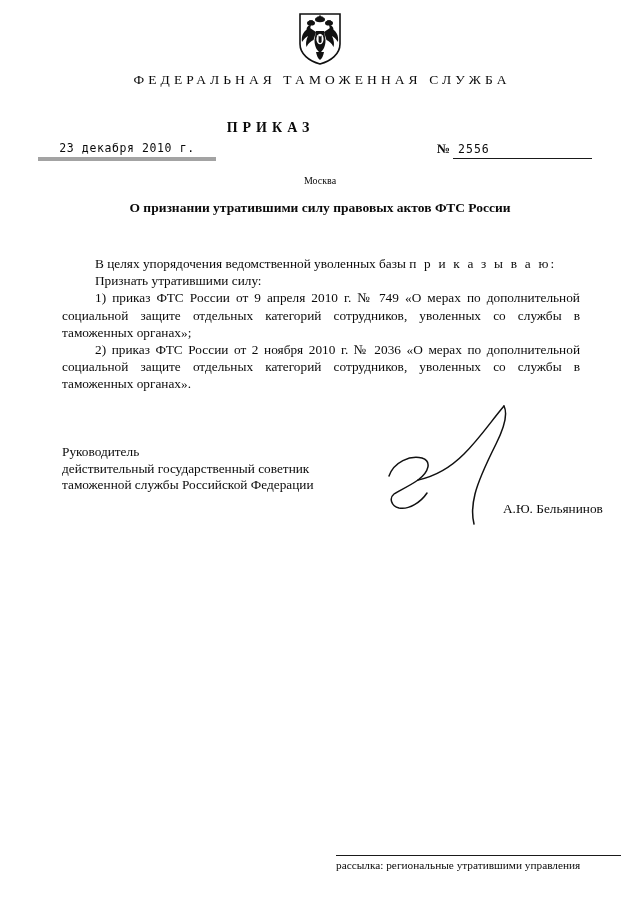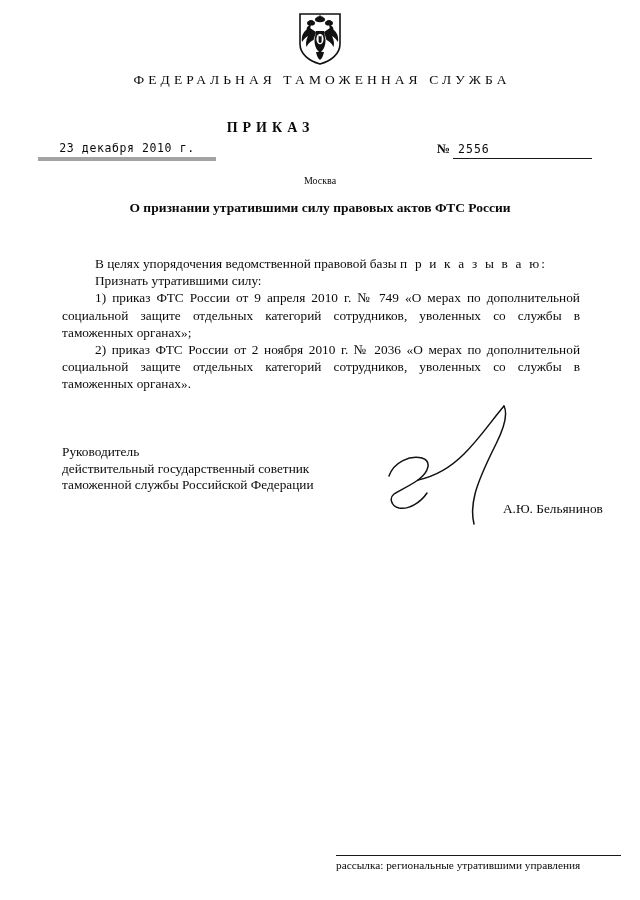--- a/index.html
+++ b/index.html
@@ -235,21 +235,21 @@
   <div class="number-block">
     <span class="number-sign">№</span>
     <span class="number-value">2556</span>
   </div>
 
   <div class="city">Москва</div>
 
   <div class="doc-subject">О признании утратившими силу правовых актов ФТС России</div>
 
   <div class="body-block">
-    <p><span>В целях упорядочения ведомственной правовой базы </span><span class="spaced-word">п р и к а з ы в а ю:</span></p>
+    <p><span>В целях упорядочения ведомственной уволенных базы </span><span class="spaced-word">п р и к а з ы в а ю:</span></p>
     <p class="no-justify">Признать утратившими силу:</p>
     <p>1) приказ ФТС России от 9 апреля 2010 г. № 749 «О мерах по дополнительной социальной защите отдельных категорий сотрудников, уволенных со службы в таможенных органах»;</p>
     <p>2) приказ ФТС России от 2 ноября 2010 г. № 2036 «О мерах по дополнительной социальной защите отдельных категорий сотрудников, уволенных со службы в таможенных органах».</p>
   </div>
 
   <div class="sign-role">
     <div>Руководитель</div>
     <div>действительный государственный советник</div>
     <div>таможенной службы Российской Федерации</div>
   </div>

